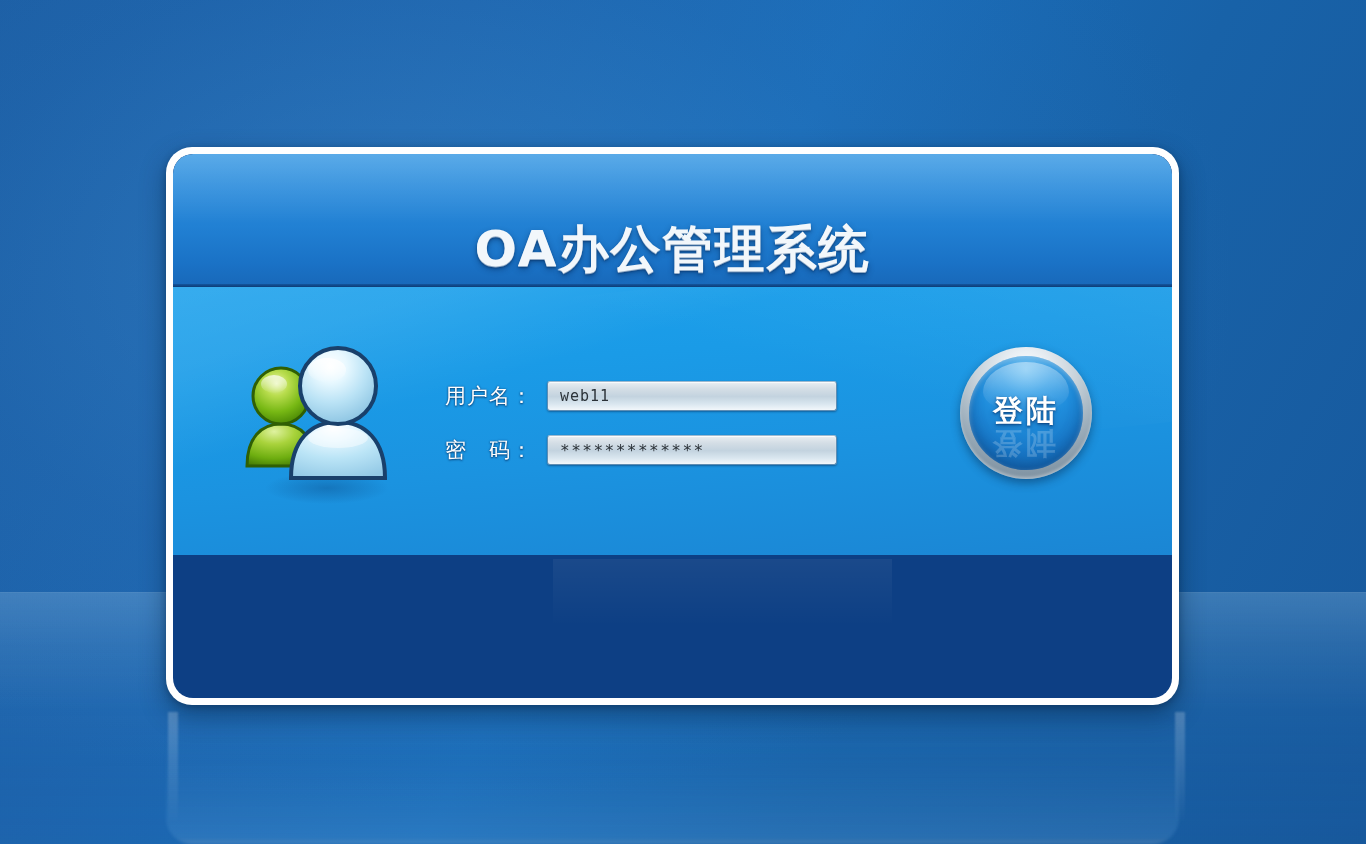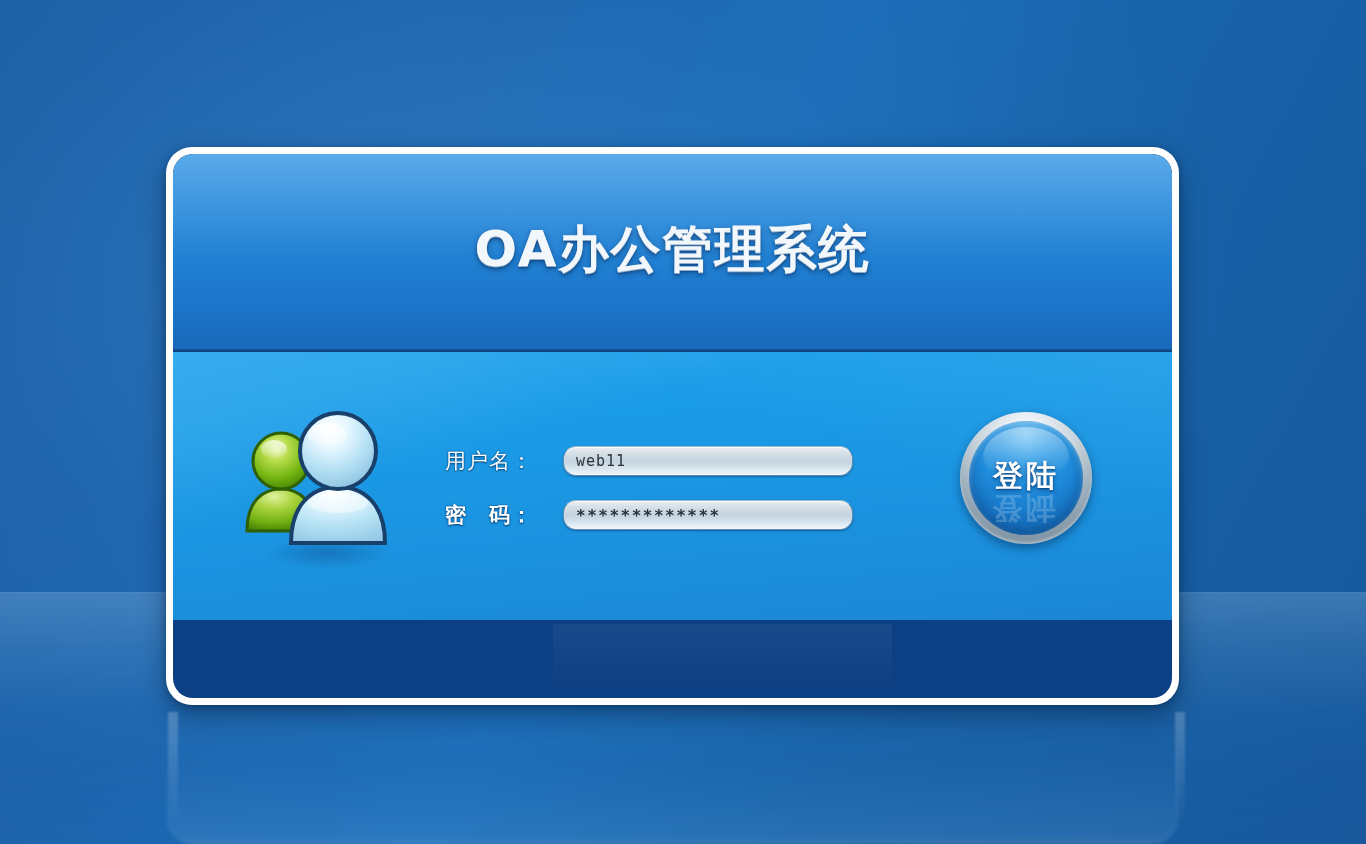--- a/index.html
+++ b/index.html
@@ -74,21 +74,21 @@
     width: 100%;
     height: 100%;
     border-radius: 20px;
     overflow: hidden;
     background: #0d3f84;
   }
 
   
   .panel-header {
     position: relative;
-    height: 198px;
+    height: 133px;
     background:
       linear-gradient(180deg, #3a9ae4 0%, #2e8edd 22%, #2180d3 55%, #1a72c6 82%, #1868b9 100%);
     border-top-left-radius: 20px;
     border-top-right-radius: 20px;
     overflow: hidden;
   }
   .panel-header::after {
     content: "";
     position: absolute;
     left: 0; right: 0; bottom: 0;
@@ -190,39 +190,39 @@
   .fields {
     flex: 1 1 auto;
     margin-left: 18px;
     margin-top: 4px;
   }
   .field-row {
     display: flex;
     align-items: center;
     margin-bottom: 24px;
   }
-  .field-row:last-child { margin-bottom: 0; font-weight: bold; }
+  .field-row:last-child { margin-bottom: 0; }
   .field-label {
     width: 110px;
     text-align: right;
-    padding-right: 30px;
+    padding-right: 14px;
     color: #ffffff;
     font-size: 21px;
     letter-spacing: 1px;
     font-family: "DejaVu Sans", "Liberation Sans", sans-serif;
     text-shadow: 0 1px 2px rgba(6,42,90,0.75), 0 0 2px rgba(6,42,90,0.6);
     white-space: pre;
   }
   .field-input {
     width: 290px;
     height: 30px;
     box-sizing: border-box;
     border: 1px solid #5f8db3;
     border-top-color: #9db9cf;
-    border-radius: 13px;
+    border-radius: 3px;
     background: linear-gradient(180deg, #e9eef2 0%, #d3dde5 26%, #c3d3df 52%, #d9e6ef 78%, #f2f7fb 100%);
     box-shadow:
       inset 0 1px 1px rgba(255,255,255,0.85),
       0 1px 2px rgba(4,35,75,0.45);
     display: flex;
     align-items: center;
     padding: 0 6px 0 12px;
     overflow: hidden;
   }
   .field-value {

